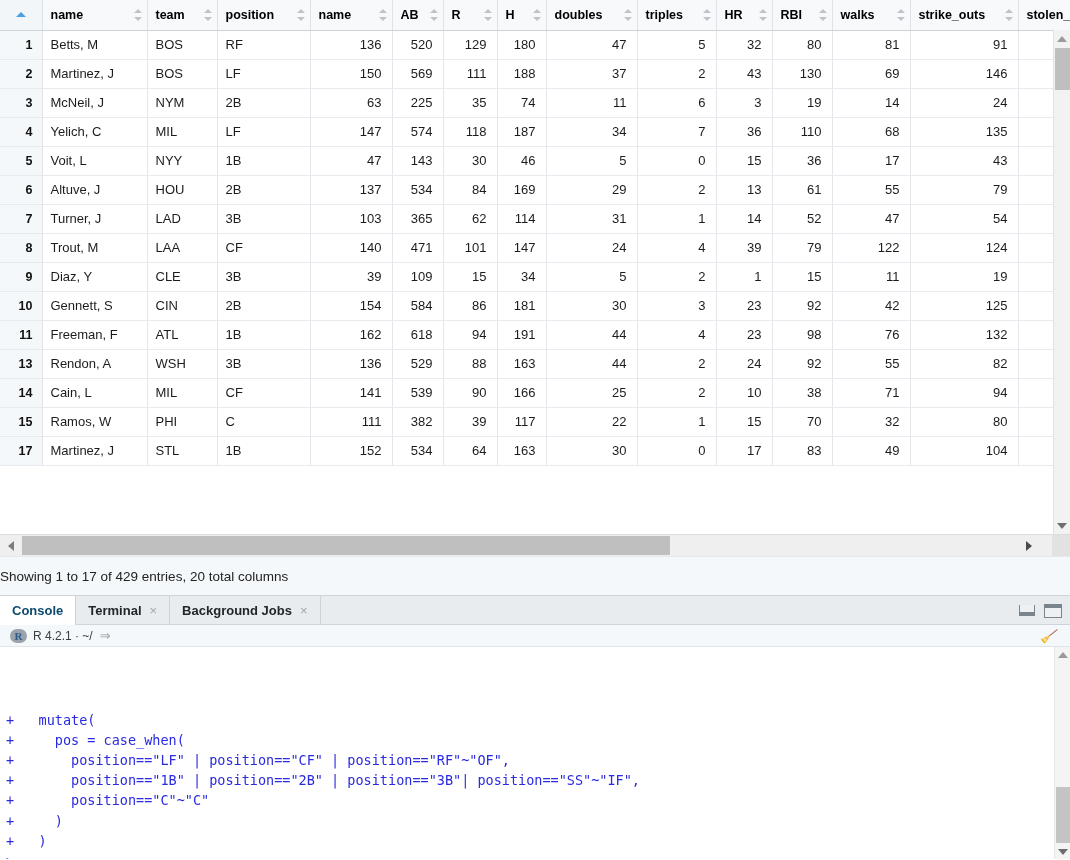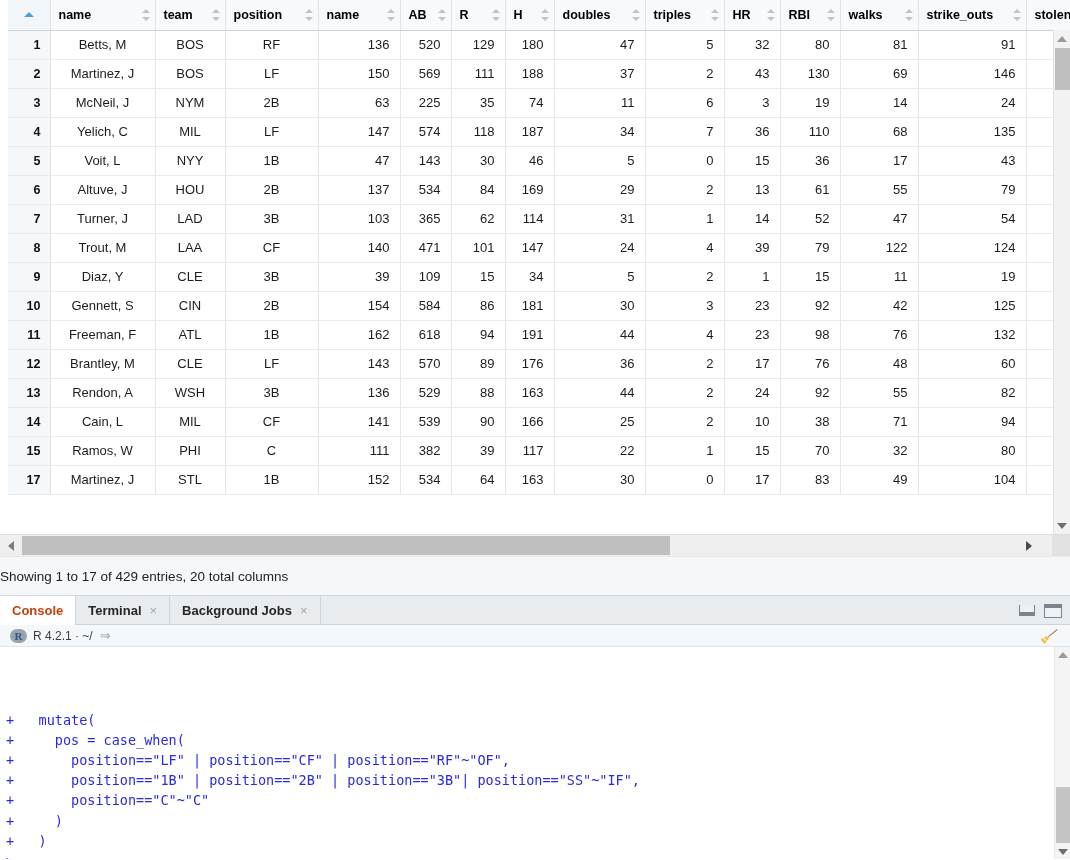--- a/index.html
+++ b/index.html
@@ -20,21 +20,20 @@
     position: absolute; left: 0; top: 0;
     width: 1070px; height: 596px;
     background: #ffffff;
     border-bottom: 1px solid #cfd4da;
   }
 
   #grid-wrap {
     position: absolute; left: 0; top: 0;
     width: 1070px; height: 534px;
     overflow: hidden;
-    padding-left: 8px;
   }
 
   table.dt {
     border-collapse: collapse;
     table-layout: fixed;
     width: 1070px;
     font-size: 13px;
     color: #1a1a1a;
   }
 
@@ -99,21 +98,21 @@
   table.dt tbody td.rownum {
     background: #f4f8fa;
     text-align: right;
     padding-right: 9px;
     font-weight: bold;
     font-size: 12.5px;
     color: #111;
     border-right: 1px solid #dfe3e7;
   }
   table.dt tbody td.num { text-align: right; padding-right: 10px; }
-  table.dt tbody td.txt { text-align: center; }
+  table.dt tbody td.txt { text-align: left; }
 
   
   #vscroll {
     position: absolute; right: 0; top: 30px;
     width: 17px; height: 504px;
     background: #f2f2f2;
     border-left: 1px solid #e2e2e2;
   }
   #vscroll .vbtn {
     position: absolute; left: 0; width: 16px; height: 17px;
@@ -202,21 +201,21 @@
   #tabbar .tabs { display: flex; height: 29px; align-items: stretch; }
   .tab {
     display: flex; align-items: center;
     padding: 0 12px;
     font-size: 13px; font-weight: bold;
     color: #232629;
     border-right: 1px solid #cfd4da;
     cursor: pointer; user-select: none;
     white-space: nowrap;
   }
-  .tab.active { background: #ffffff; color: #c2410c; }
+  .tab.active { background: #ffffff; color: #0c4a6e; }
   .tab .xclose {
     margin-left: 8px;
     font-size: 13px; font-weight: normal;
     color: #a0a6ac;
     line-height: 1;
   }
   #tabbar .winbtns {
     position: absolute; right: 8px; top: 0;
     height: 29px; display: flex; align-items: center; gap: 9px;
   }
@@ -559,37 +558,20 @@
               <td class="num">191</td>
               <td class="num">44</td>
               <td class="num">4</td>
               <td class="num">23</td>
               <td class="num">98</td>
               <td class="num">76</td>
               <td class="num">132</td>
               <td class="num"></td>
             </tr>
             <tr>
-              <td class="rownum">12</td>
-              <td class="txt">Brantley, M</td>
-              <td class="txt">CLE</td>
-              <td class="txt">LF</td>
-              <td class="num">143</td>
-              <td class="num">570</td>
-              <td class="num">89</td>
-              <td class="num">176</td>
-              <td class="num">36</td>
-              <td class="num">2</td>
-              <td class="num">17</td>
-              <td class="num">76</td>
-              <td class="num">48</td>
-              <td class="num">60</td>
-              <td class="num"></td>
-            </tr>
-            <tr>
               <td class="rownum">13</td>
               <td class="txt">Rendon, A</td>
               <td class="txt">WSH</td>
               <td class="txt">3B</td>
               <td class="num">136</td>
               <td class="num">529</td>
               <td class="num">88</td>
               <td class="num">163</td>
               <td class="num">44</td>
               <td class="num">2</td>

